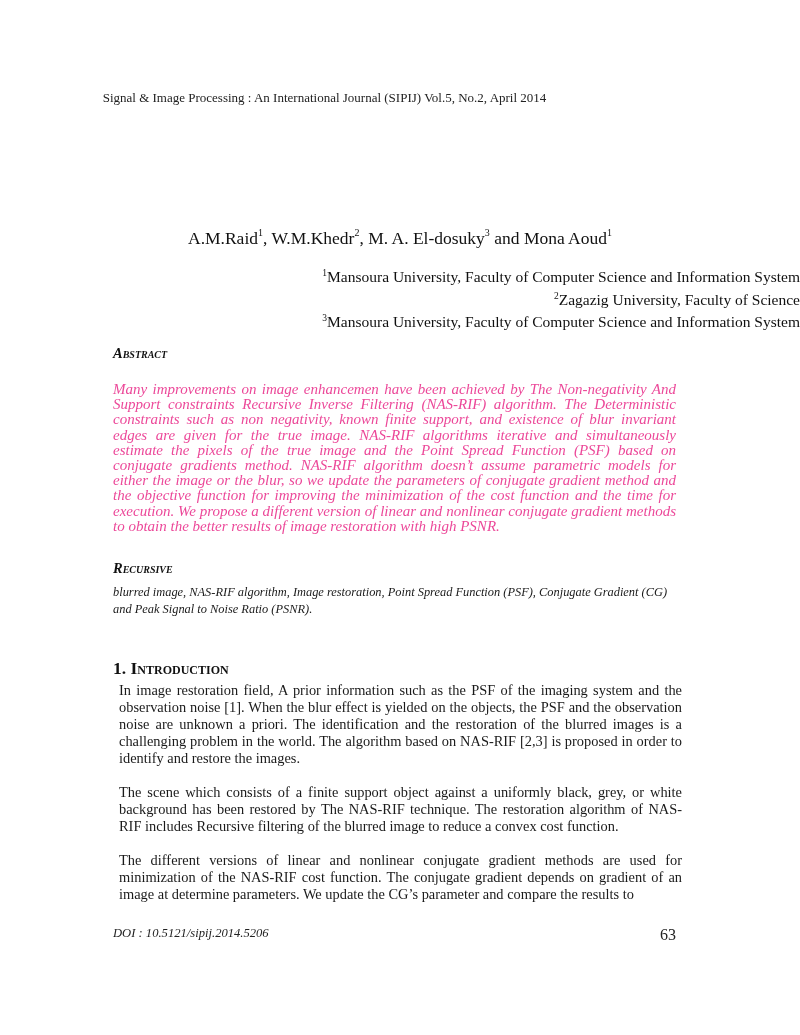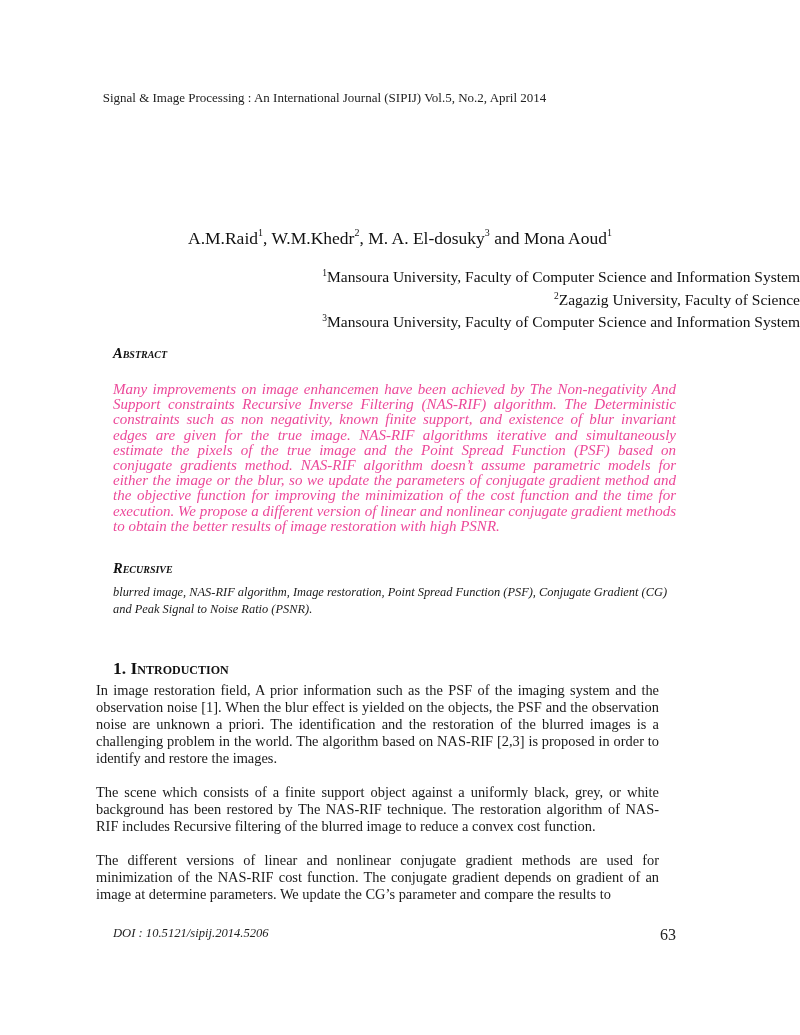--- a/index.html
+++ b/index.html
@@ -29,21 +29,21 @@
   .intro-heading { position: absolute; left: 113px; top: 646px; font-weight: bold;
                    font-variant: small-caps; font-size: 17.5px; color: #111; margin-top: 12px; }
 
   .abstract { position: absolute; left: 113px; top: 382px; width: 563px;
               font-style: italic; font-size: 15px; line-height: 15.2px;
               text-align: justify; color: #ec4899; }
   .keywords { position: absolute; left: 113px; top: 584px; width: 563px;
               font-style: italic; font-size: 12.4px; line-height: 17px;
               text-align: left; color: #1a1a1a; }
 
-  .body-para { position: absolute; left: 96px; width: 563px; font-size: 14.4px;
+  .body-para { position: absolute; left: 119px; width: 563px; font-size: 14.4px;
                line-height: 17px; text-align: justify; color: #1a1a1a; }
 
   .footer-doi { position: absolute; left: 113px; top: 926px; font-size: 12.6px; color: #222; font-style: italic; }
   .footer-page { position: absolute; right: 124px; top: 926px; font-size: 16px; color: #222; }
 </style>
 </head>
 <body>
 
 <div class="page">
 

